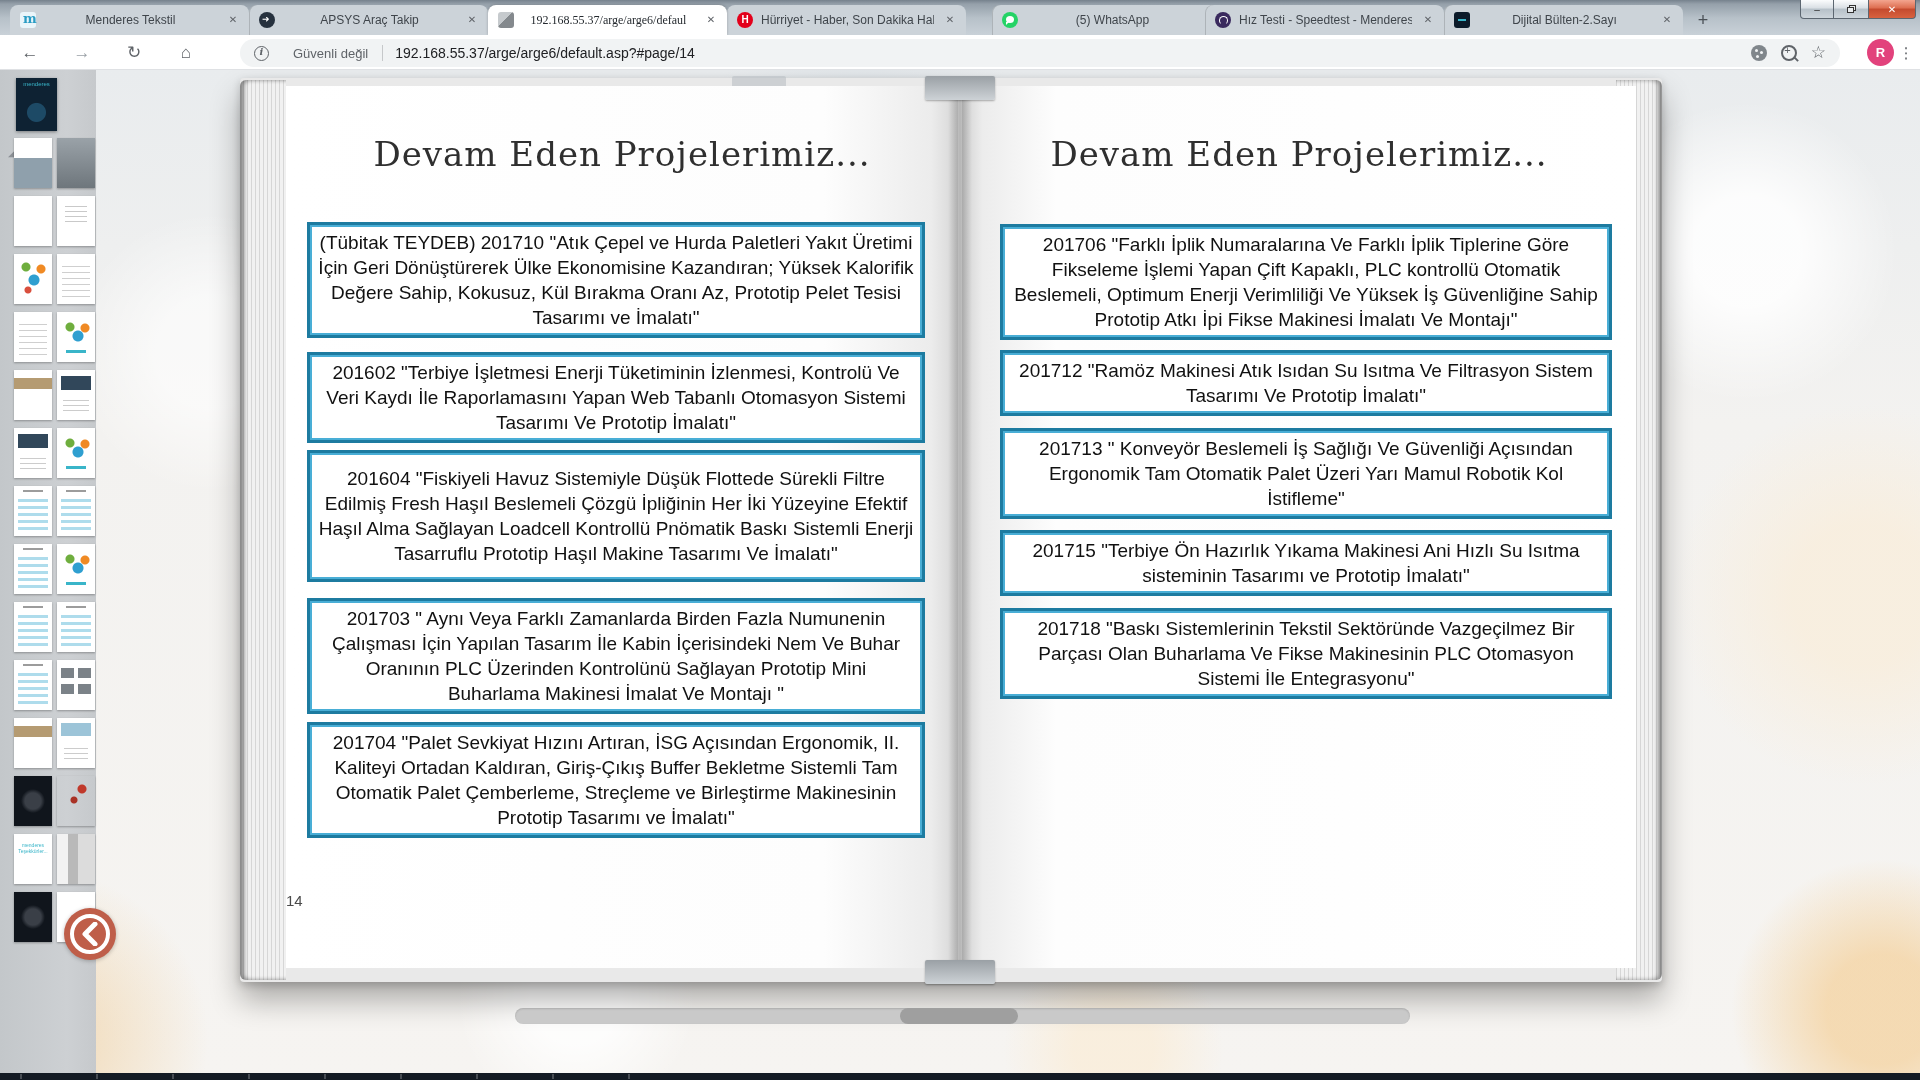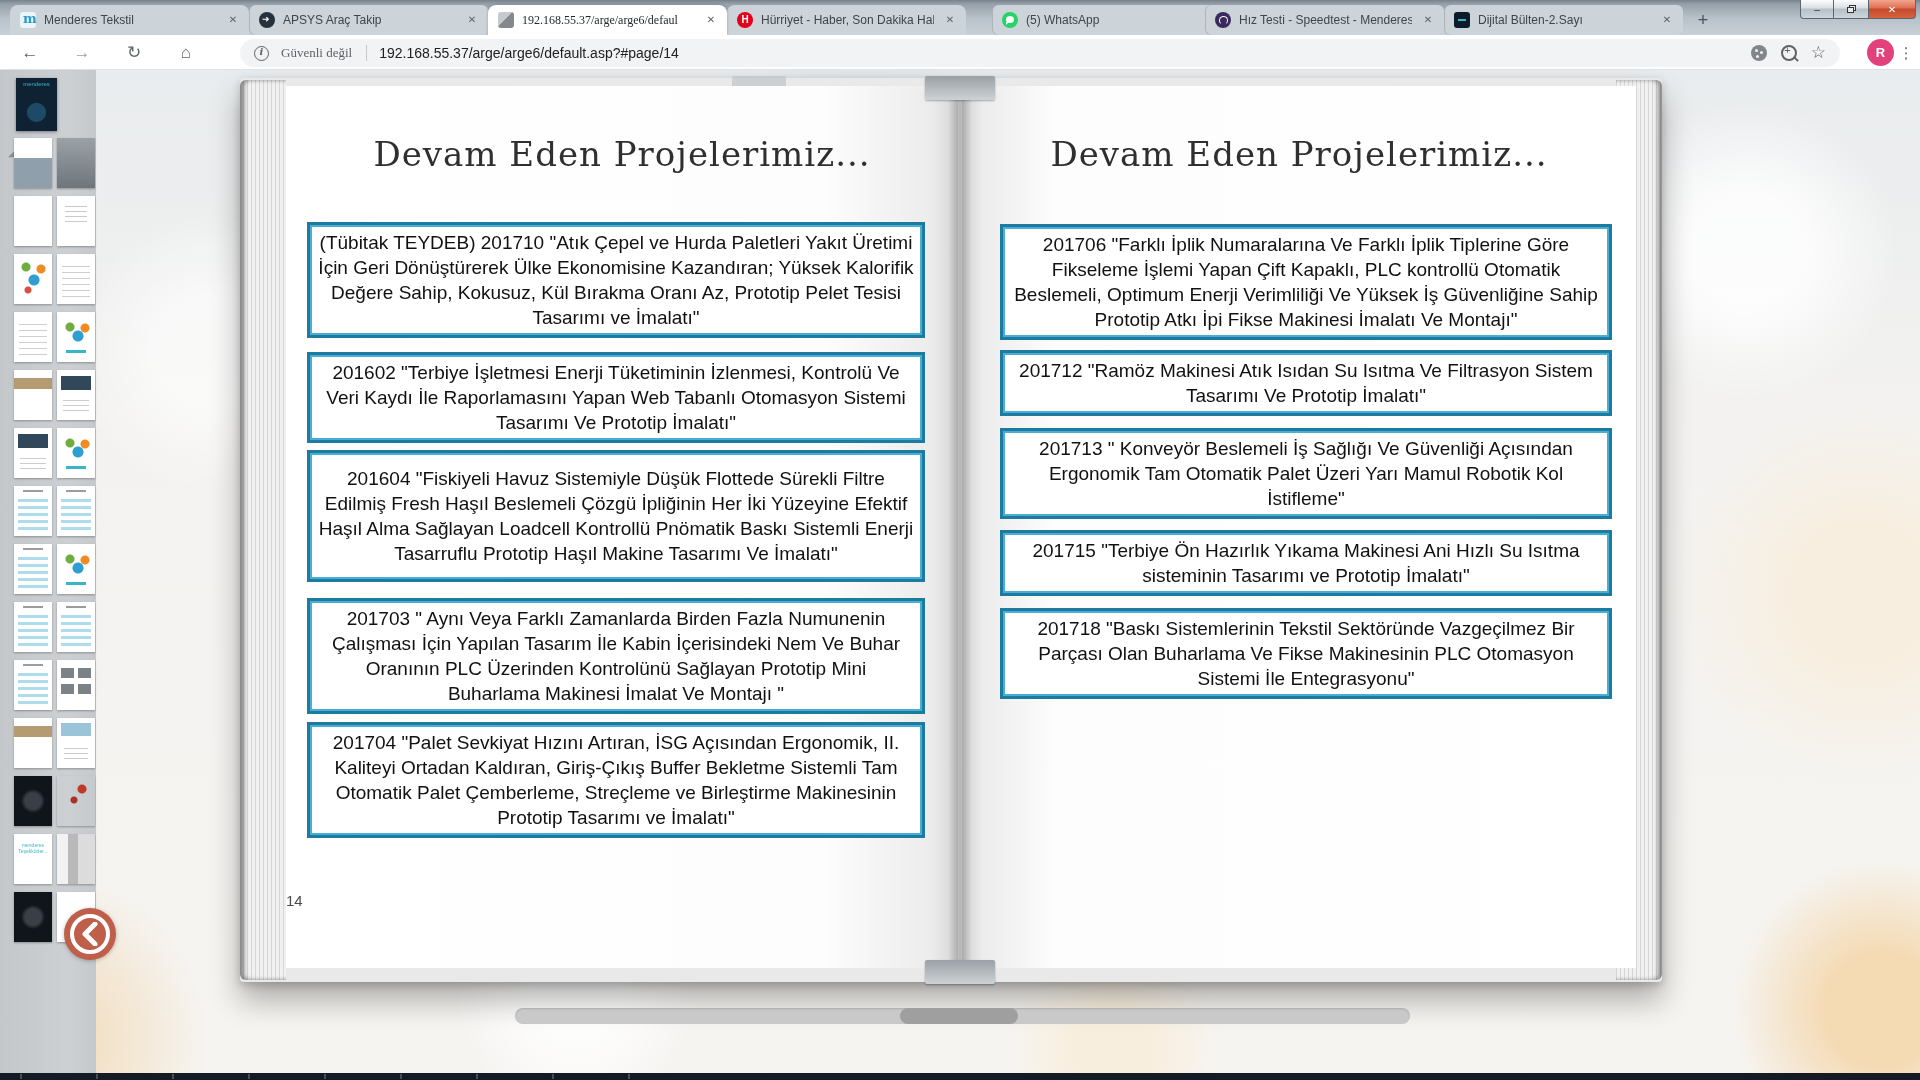--- a/index.html
+++ b/index.html
@@ -5,23 +5,23 @@
   html,body{margin:0;padding:0;background:#000;}
   #screen{position:relative;width:1920px;height:1080px;overflow:hidden;
     font-family:"Liberation Sans",sans-serif;background:#f2f1ef;}
 
   
   .tabstrip{position:absolute;top:0;left:0;width:1920px;height:35px;
     background:linear-gradient(180deg,#76828d 0,#95a0aa 4px,#b7c1c9 18px,#c9d1d8 35px);}
   .tab{position:absolute;top:5px;height:30px;width:239px;box-sizing:border-box;
     display:flex;align-items:center;gap:8px;padding:0 8px 0 10px;
     background:#ccd3d9;border-radius:8px 8px 0 0;cursor:default;}
-  .tab.sep{box-shadow:inset 1px 0 0 rgba(0,0,0,0.15);border-radius:6px;}
+  .tab.sep{box-shadow:inset 1px 0 0 rgba(0,0,0,0.15);}
   .tab.active{background:#fff;z-index:3;box-shadow:0 0 3px rgba(0,0,0,0.25);}
-  .tab-title{flex:1;font-size:12px;color:#3f454b;white-space:nowrap;overflow:hidden;}
+  .tab-title{flex:1;font-size:12px;color:#3f454b;white-space:nowrap;overflow:hidden;text-align:center;}
   .tab.active .tab-title{color:#24292e;font-family:Liberation Serif, serif;}
   .tab-close{width:16px;height:16px;line-height:16px;text-align:center;
     font-size:10px;color:#5f6368;border-radius:50%;flex:none;}
   .newtab{position:absolute;left:1690px;top:8px;width:26px;height:26px;border-radius:50%;
     text-align:center;line-height:24px;font-size:18px;color:#4a5056;}
   .winbtns{position:absolute;top:0;right:4px;height:20px;display:flex;z-index:5;}
   .wbtn{height:19px;box-sizing:border-box;border:1px solid #5c6670;border-top:none;
     background:linear-gradient(180deg,#fbfcfd 0,#d9dfe4 45%,#b6c0c8 50%,#cdd5db 100%);
     display:flex;align-items:center;justify-content:center;font-size:10px;color:#333;}
   .wbtn.min{width:34px;border-radius:0 0 0 4px;}
@@ -55,21 +55,21 @@
   
   .navbar{position:absolute;top:35px;left:0;width:1920px;height:35px;background:#fff;
     border-bottom:1px solid #dfe1e4;box-sizing:border-box;z-index:4;}
   .navico{position:absolute;top:6px;width:24px;height:24px;text-align:center;line-height:24px;
     font-size:17px;color:#5f6368;border-radius:50%;}
   .omnibox{position:absolute;left:240px;top:4px;width:1600px;height:28px;border-radius:14px;
     background:#f1f3f4;display:flex;align-items:center;}
   .infoicon{width:13px;height:13px;border:1.5px solid #5f6368;border-radius:50%;margin-left:14px;
     position:relative;flex:none;}
   .infoicon::before{content:"i";position:absolute;left:4.5px;top:-1px;font:italic bold 10px "DejaVu Serif",serif;color:#5f6368;}
-  .sec-label{font-size:13px;color:#5f6368;margin-left:12px;white-space:nowrap;font-family:Liberation Serif, serif;}
+  .sec-label{font-size:13px;color:#5f6368;margin-left:24px;white-space:nowrap;}
   .omni-sep{width:1px;height:16px;background:#c6c8ca;margin:0 12px 0 14px;}
   .url-text{font-size:14px;color:#202124;white-space:nowrap;text-align:center;}
   .omni-right{margin-left:auto;display:flex;align-items:center;gap:14px;padding-right:14px;}
   .cookie{width:16px;height:16px;border-radius:50%;background:#80868b;position:relative;}
   .cookie::before{content:"";position:absolute;left:4px;top:4px;width:3px;height:3px;border-radius:50%;
     background:#f1f3f4;box-shadow:5px 2px 0 #f1f3f4,1px 6px 0 #f1f3f4;}
   .zoomico{width:12px;height:12px;border:2px solid #5f6368;border-radius:50%;position:relative;}
   .zoomico::before{content:"+";position:absolute;left:1.5px;top:-3px;font-size:11px;color:#5f6368;}
   .zoomico::after{content:"";position:absolute;left:10px;top:11px;width:6px;height:2px;
     background:#5f6368;transform:rotate(45deg);}

